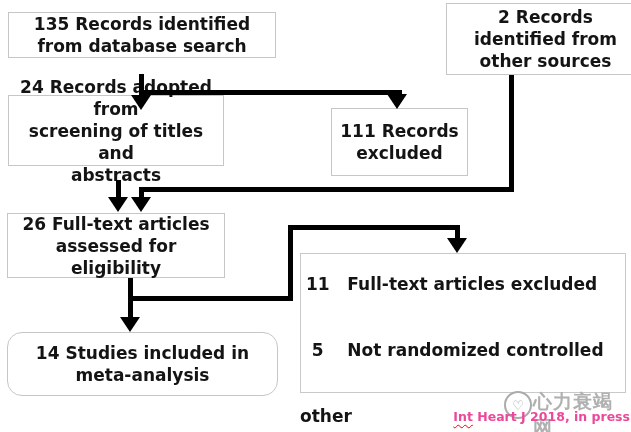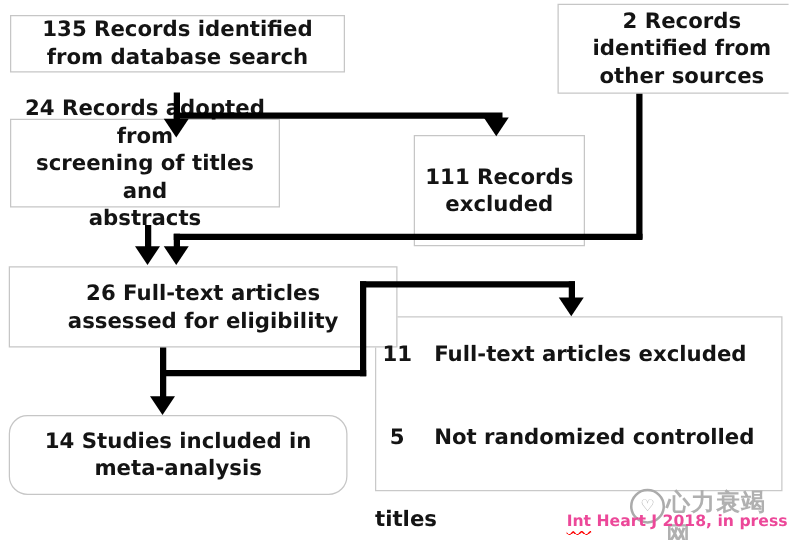--- a/index.html
+++ b/index.html
@@ -56,24 +56,24 @@
 from database search</div>
 
   <div class="box" style="left:422px;top:3px;width:199px;height:72px;margin-left:24px;">2 Records
 identified from
 other sources</div>
 
   <div class="box" style="left:8px;top:95px;width:216px;height:71px;">24 Records adopted from
 screening of titles and
 abstracts</div>
 
-  <div class="box" style="left:331px;top:108px;width:137px;height:89px;">111 Records
+  <div class="box" style="left:331px;top:108px;width:137px;height:68px;">111 Records
 excluded</div>
 
-  <div class="box" style="left:7px;top:213px;width:311px;height:65px;">26 Full-text articles
+  <div class="box" style="left:7px;top:213px;width:218px;height:65px;">26 Full-text articles
 assessed for eligibility</div>
 
   <div class="box" style="left:7px;top:332px;width:271px;height:64px;border-radius:15px;">14 Studies included in
 meta-analysis</div>
 
   <div class="seg" style="left:139px;top:74px;width:5px;height:23px;"></div>
   <div class="head-down" style="left:131px;top:95px;"></div>
 
   <div class="seg" style="left:139px;top:90px;width:263px;height:5px;"></div>
   <div class="head-down" style="left:387px;top:94px;"></div>
@@ -93,21 +93,21 @@
   <div class="seg" style="left:288px;top:225px;width:5px;height:76px;"></div>
   <div class="seg" style="left:288px;top:225px;width:172px;height:5px;"></div>
   <div class="seg" style="left:455px;top:225px;width:5px;height:15px;"></div>
   <div class="head-down" style="left:447px;top:238px;"></div>
 
   <div class="graybox"></div>
 
   <div class="excl">
     <div> 11   Full-text articles excluded</div>
     <div>  5    Not randomized controlled</div>
-    <div>titles</div>
+    <div>other</div>
     
     
     
     
     
     
   </div>
 
   <div class="wm wm-logo">
     <span>♡</span>

